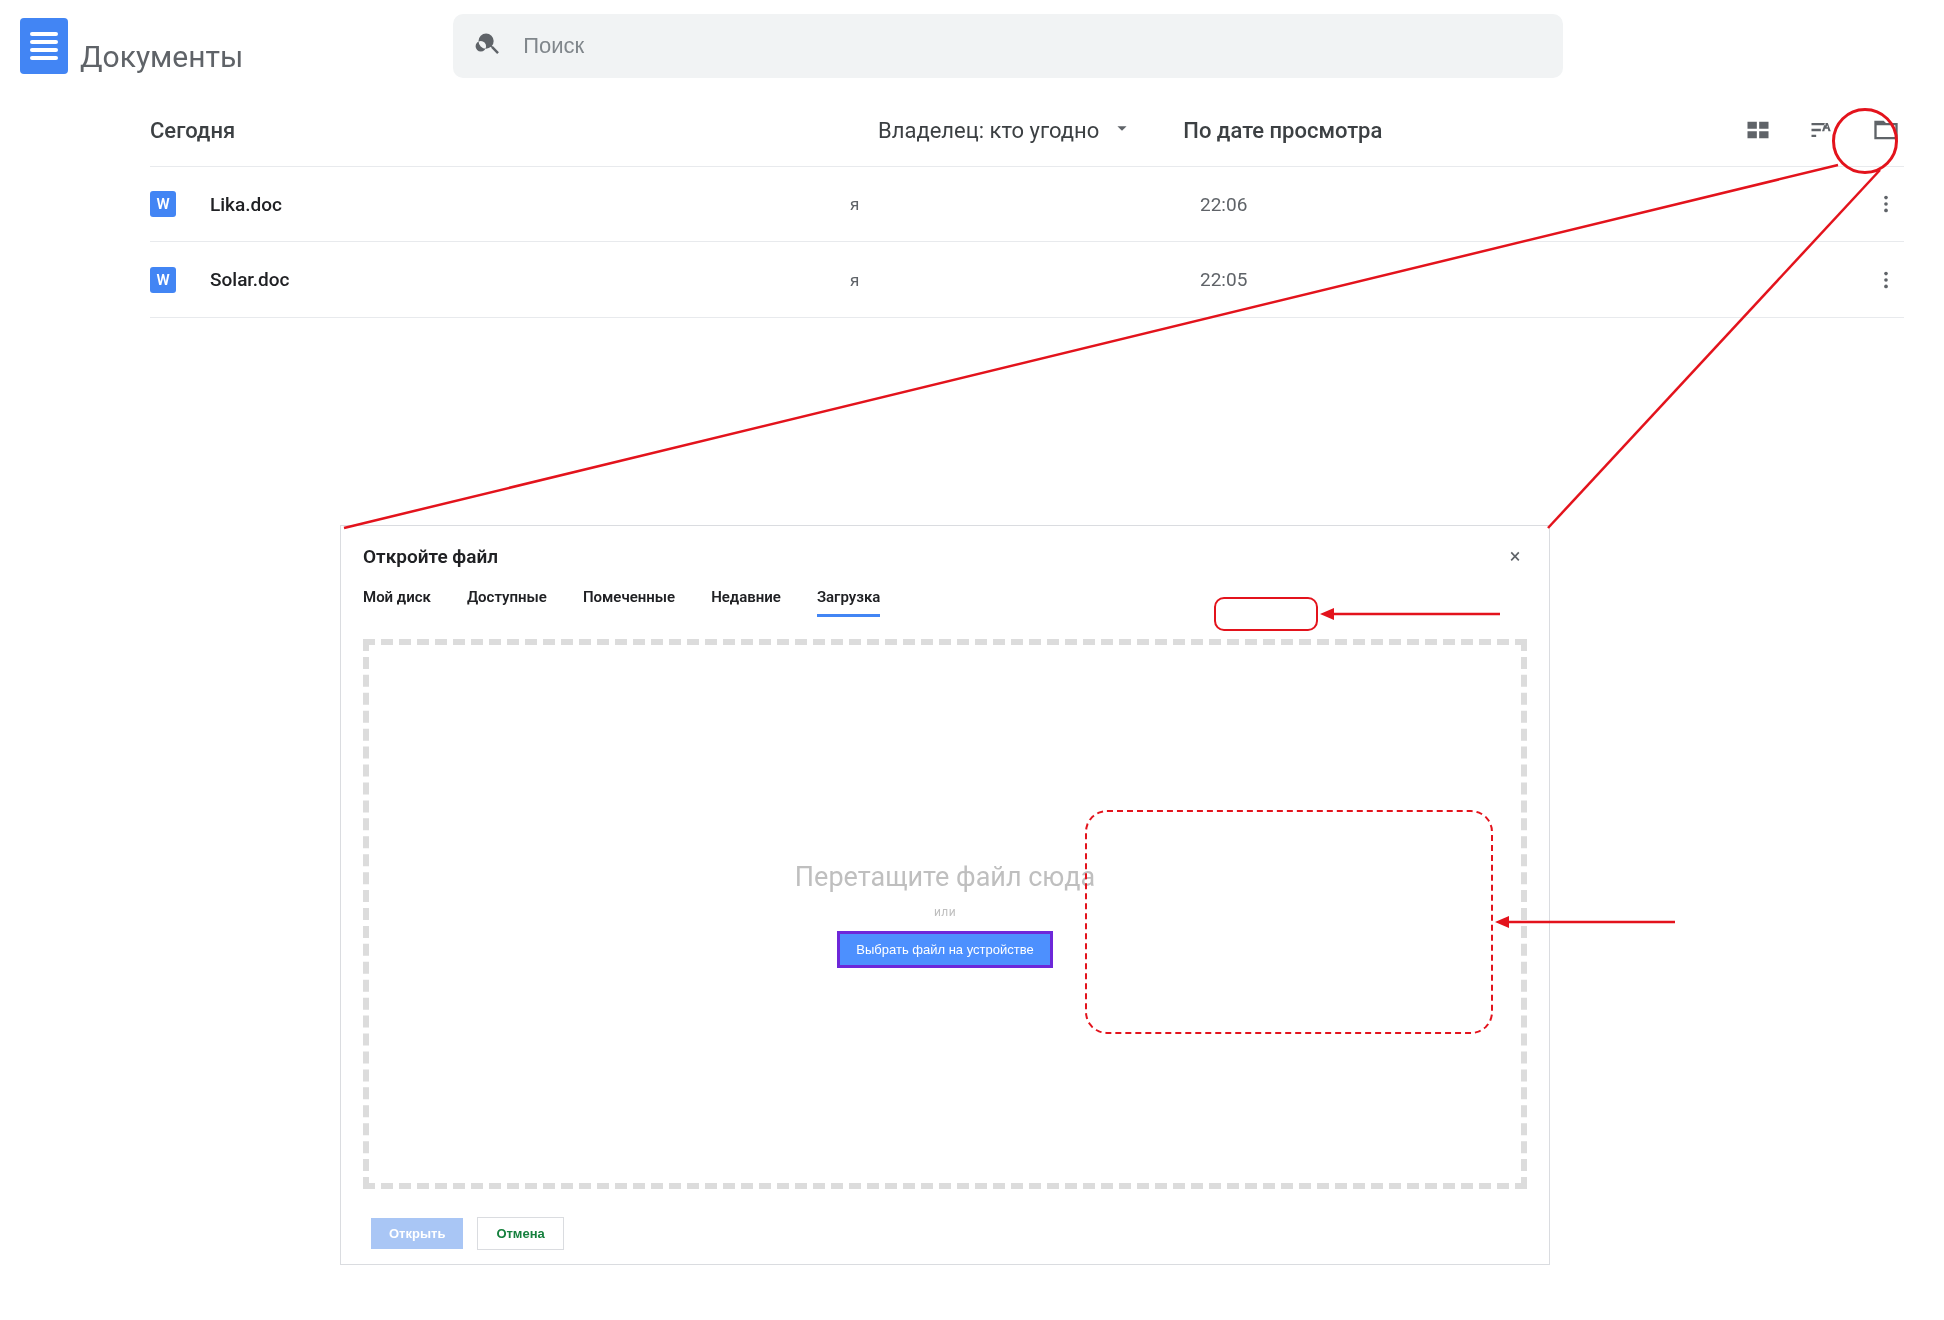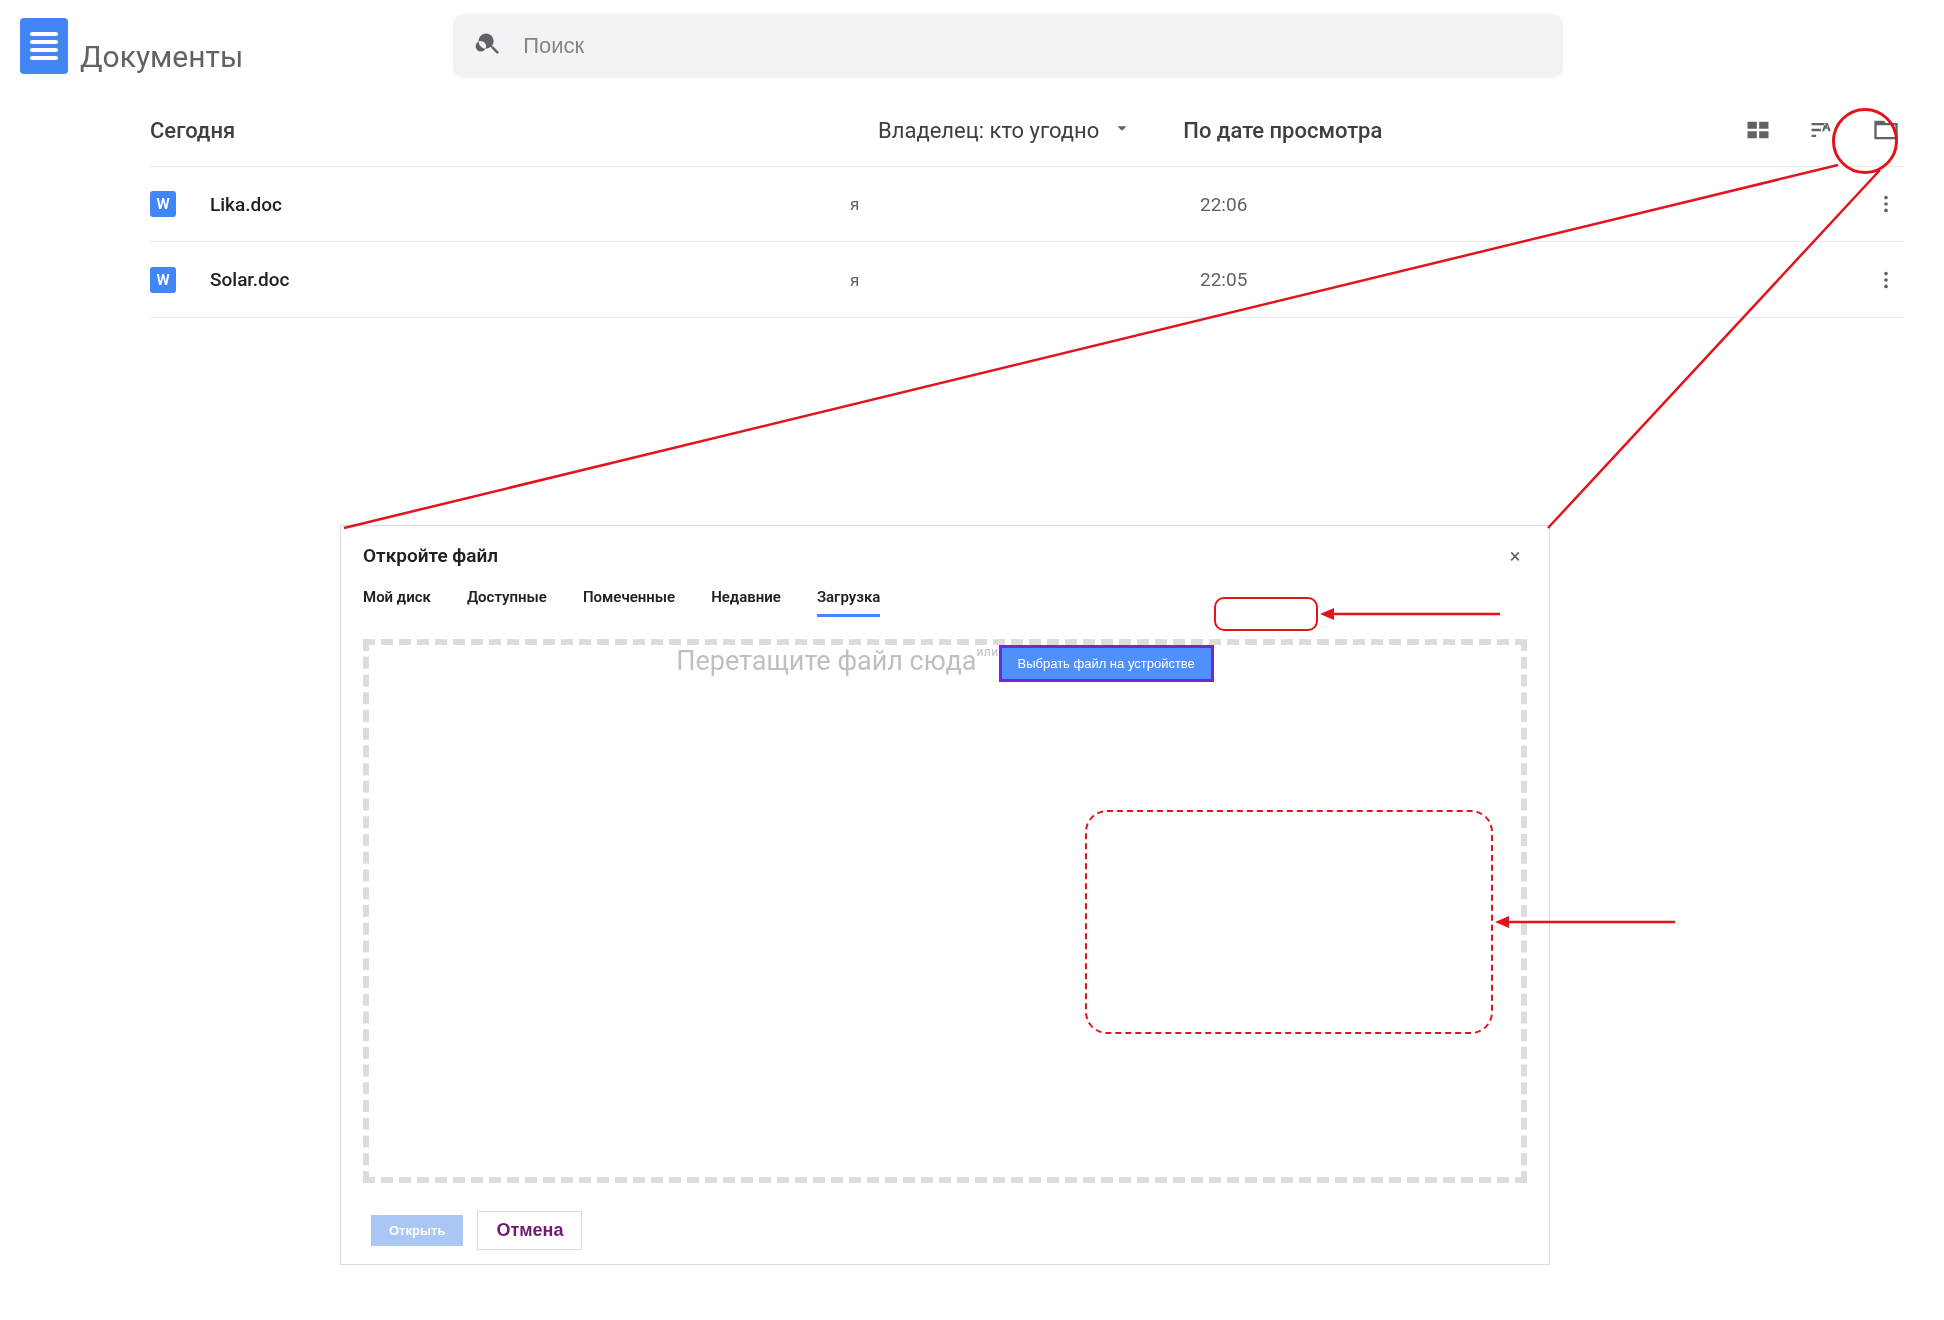--- a/index.html
+++ b/index.html
@@ -103,21 +103,21 @@
   
   .dialog {
     position: absolute;
     top: 525px; left: 340px;
     width: 1210px; height: 740px;
     background: #fff;
     border: 1px solid #dadce0;
     display: flex; flex-direction: column;
   }
   .dlg-header {
-    display: flex; justify-content: space-between;
+    display: flex; align-items: center; justify-content: space-between;
     padding: 18px 22px 10px 22px;
   }
   .dlg-title { font-size: 19px; font-weight: 600; color: #202124; }
   .dlg-close { font-size: 20px; color: #5f6368; cursor: pointer; width: 24px; height: 24px; display:flex; align-items:center; justify-content:center; }
 
   .dlg-tabs { display: flex; gap: 36px; padding: 10px 22px 8px 22px; font-size: 15px; font-weight: 600; color: #202124; }
   .dlg-tab { cursor: pointer; padding-bottom: 8px; }
   .dlg-tab.active { border-bottom: 3px solid #4285f4; }
 
   
@@ -125,22 +125,23 @@
     position: absolute;
     border: 2px solid #e3131c; border-radius: 10px;
     pointer-events: none;
     top: 597px; left: 1214px; width: 104px; height: 34px;
   }
 
   .dlg-body { flex: 1; padding: 14px 22px; }
   .drop-zone {
     width: 100%; height: 100%;
     border: 6px dashed #dcdcdc;
-    display: flex; flex-direction: row;
-    align-items: flex-start; justify-content: center;
+    display: flex; flex-direction: column;
+    align-items: center; justify-content: center;
+    gap: 12px;
   }
   .drop-title { font-size: 27px; color: #bfbfbf; font-weight: 400; }
   .drop-or    { font-size: 12px; color: #bfbfbf; letter-spacing: 0.4px; }
   .pick-btn {
     background: #4d90fe;
     border: 3px solid #6d28d9;
     color: #fff; font-size: 13px; font-weight: 500;
     padding: 8px 16px; cursor: pointer;
   }
   
@@ -154,22 +155,22 @@
   .dlg-footer {
     padding: 14px 22px;
     display: flex; gap: 14px; align-items: center;
   }
   .dlg-open-btn {
     background: #a9c6f5; color: #fff;
     font-size: 13px; font-weight: 600;
     padding: 8px 18px; border: none; cursor: pointer; margin-left: 8px;
   }
   .dlg-cancel-btn {
-    background: #fff; color: #701a75;
-    font-size: 18px; font-weight: 600;
+    background: #fff; color: #15803d;
+    font-size: 13px; font-weight: 600;
     padding: 8px 18px; border: 1px solid #dadce0; cursor: pointer;
   }
 
   
   .arrow { position: absolute; pointer-events: none; }
 </style>
 </head>
 <body>
 
 <div class="header">

